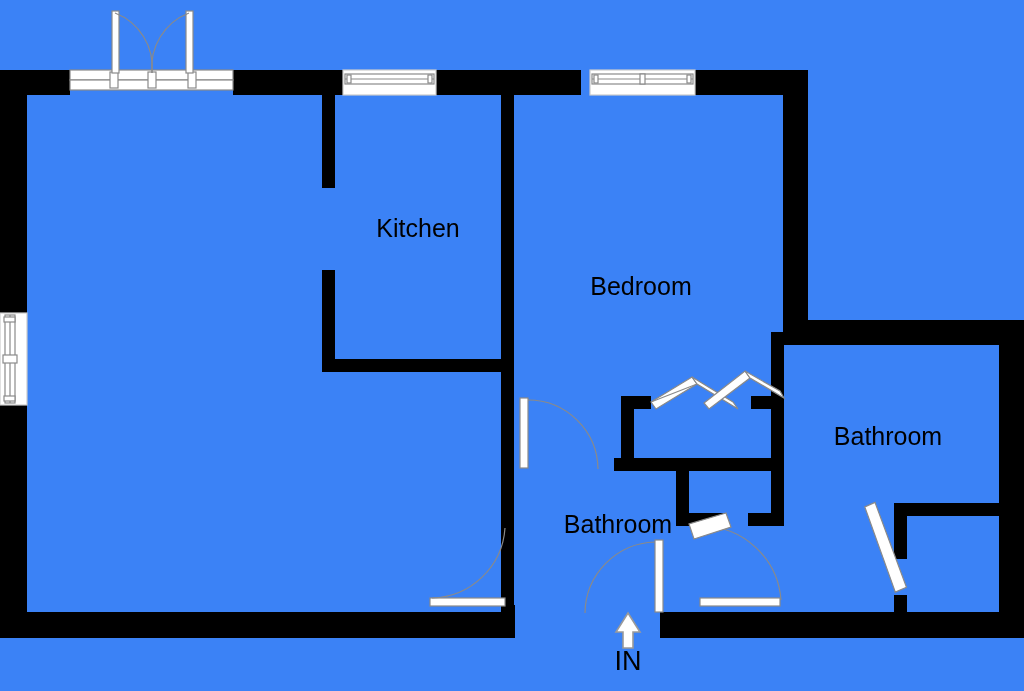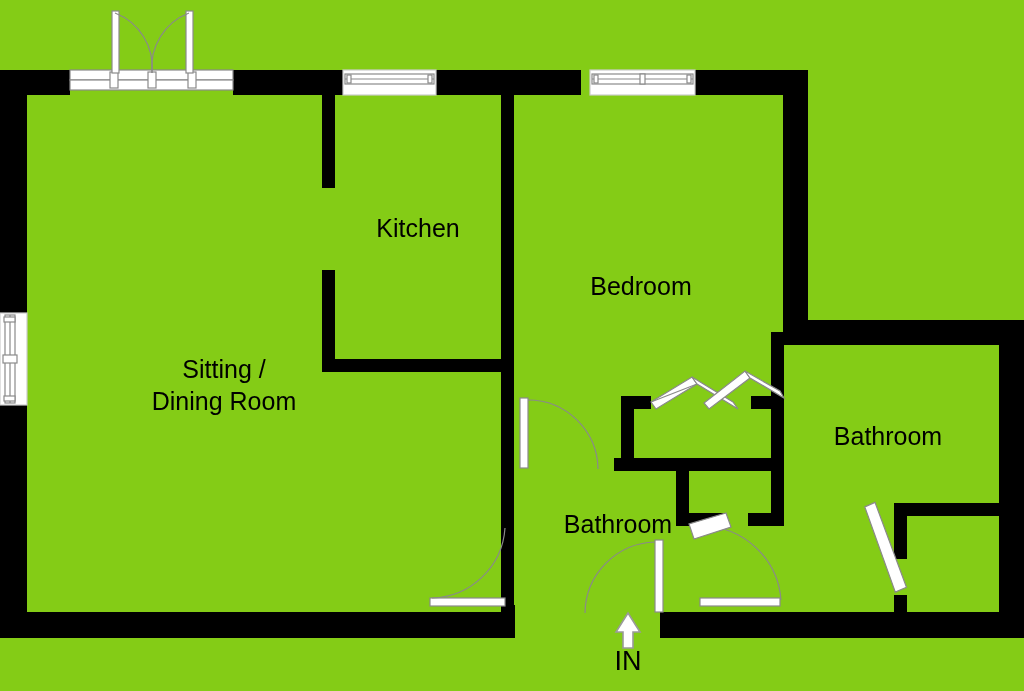--- a/index.html
+++ b/index.html
@@ -7,21 +7,21 @@
     padding: 0;
     background: #ffffff;
   }
   body {
     font-family: "Liberation Sans", sans-serif;
   }
   #floorplan-root {
     position: relative;
     width: 1024px;
     height: 691px;
-    background: #84cc16;
+    background: #3b82f6;
     overflow: hidden;
   }
   #floorplan-svg {
     position: absolute;
     left: 0;
     top: 0;
     width: 1024px;
     height: 691px;
     display: block;
   }
@@ -191,22 +191,20 @@
 
       <g>
         <path d="M 628 613 L 640 632 L 633 632 L 633 648 L 623 648 L 623 632 L 616 632 Z" fill="#ffffff" stroke="#9a9a9a" stroke-width="1.6"></path>
       </g>
 
     </g>
   </svg>
 
   <div class="room-label" style="left:418px; top:228px;">Kitchen</div>
 
-  <div class="room-label" style="left:224px; top:385px;">Sitting /
-Dining Room</div>
 
   <div class="room-label" style="left:641px; top:286px;">Bedroom</div>
 
   <div class="room-label" style="left:888px; top:436px;">Bathroom</div>
 
   <div class="room-label" style="left:618px; top:524px;">Bathroom</div>
 
   <div class="entry-label" style="left:628px; top:661px;">IN</div>
 
 </div>

